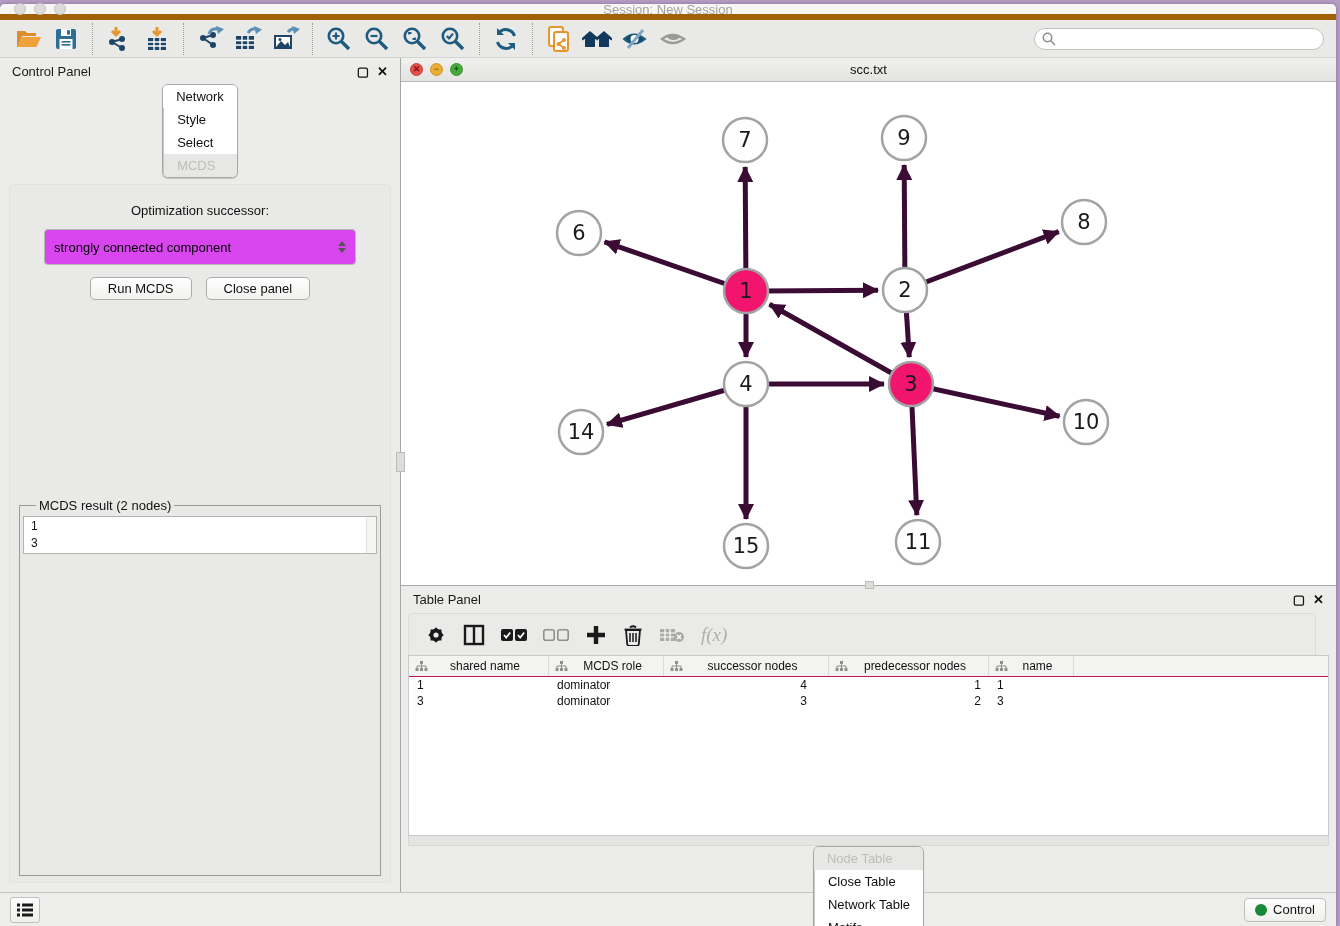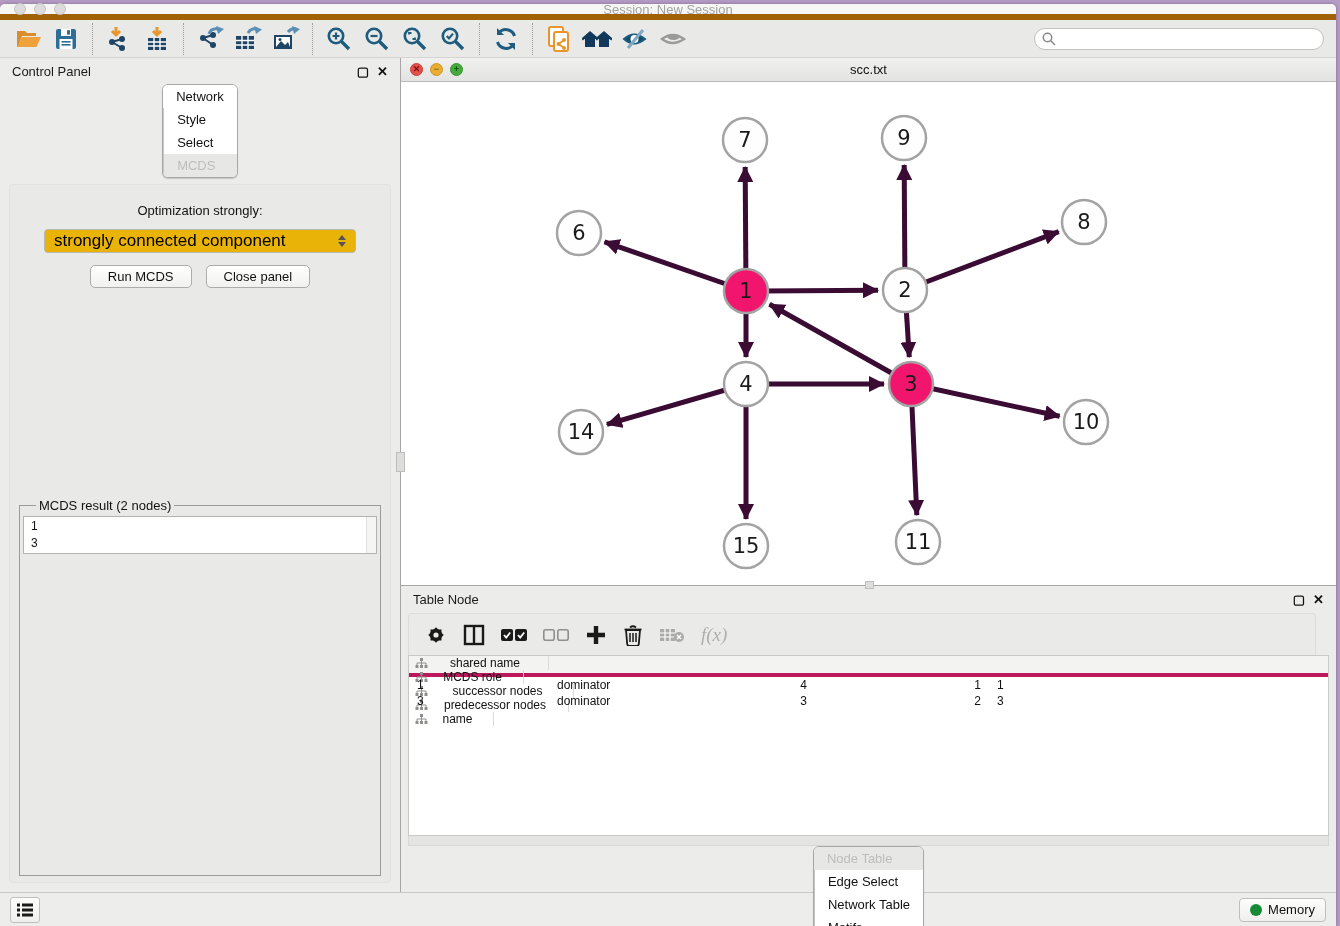--- a/index.html
+++ b/index.html
@@ -38,22 +38,22 @@
   .hicon { cursor:pointer; font-weight:bold; line-height:1; }
   .seg-row { display:flex; justify-content:center; flex:none; }
   .seg { display:inline-flex; border:1px solid #A8A8A8; border-radius:6px; overflow:hidden;
          background:#fff; box-shadow:0 1px 1px rgba(0,0,0,.18);flex-direction:column; }
   .seg .tab { padding:4px 13px; font-size:13px; color:#111; background:#fff; cursor:pointer; border-left:1px solid #C6C6C6; white-space:nowrap; }
   .seg .tab:first-child { border-left:none; }
   .seg .tab.active { background:#E7E7E5; color:#BDBDBB; }
   .cp-content { flex:1; margin:6px 9px 9px 9px; background:#E9E9E7; border:1px solid #E2E2E0; border-radius:4px;
                 display:flex; flex-direction:column; align-items:center; min-height:0; }
   .opt-label { margin-top:18px; font-size:13px; color:#111; }
-  .select-box { margin-top:11px; width:312px; height:24px; background:#eab308; border:1px solid #B6B6B4; border-radius:4px;
-                display:flex; align-items:center; padding:0 9px; font-size:17px; cursor:pointer; }
+  .select-box { margin-top:11px; width:312px; height:36px; background:#d946ef; border:1px solid #B6B6B4; border-radius:4px;
+                display:flex; align-items:center; padding:0 9px; font-size:13px; cursor:pointer; }
   .stepper { margin-left:auto; display:flex; flex-direction:column; gap:2px; }
   .stepper i { width:0; height:0; border-left:4px solid transparent; border-right:4px solid transparent; }
   .stepper .up { border-bottom:5px solid #555; }
   .stepper .dn { border-top:5px solid #555; }
   .btn-row { margin-top:12px; display:flex; gap:14px; }
   .push-btn { height:23px; padding:0 17px; font-size:13px; color:#111; background:linear-gradient(#FFFFFF,#F1F1EF);
               border:1px solid #ACACAA; border-radius:5px; cursor:pointer; font-family:inherit; }
   fieldset.result { margin-top:auto; margin-bottom:6px; width:calc(100% - 18px); height:378px;
                     border:1px solid #9B9B99; background:#E9E9E7; position:relative; padding:3px; }
   fieldset.result legend { font-size:13px; color:#111; padding:0 3px; margin-left:13px; }
@@ -76,21 +76,21 @@
   .h-handle { position:absolute; bottom:-4px; left:50%; width:9px; height:8px; margin-left:-4px;
               background:#DDDDDB; border:1px solid #BDBDBB; z-index:6; }
 
   
   .table-panel { flex:1; display:flex; flex-direction:column; background:#ECECEA; min-height:0; }
   .tp-toolbar { height:42px; flex:none; display:flex; align-items:center; padding:4px 16px; gap:16px;
                 margin:1px 20px 0 7px; background:#EAEAE8; border:1px solid #DCDCDA; border-bottom:none; border-radius:4px 4px 0 0; }
   .tp-tool { display:flex; align-items:center; justify-content:center; cursor:pointer; }
   .fx { font-family:"Liberation Serif",serif; font-style:italic; font-size:19px; color:#AFAFAD; }
   .tp-table { margin:0 7px; background:#fff; border:1px solid #C9C9C7; height:181px; flex:none; overflow:hidden; }
-  .t-head { display:flex; height:21px; background:#F3F3F1; border-bottom:4px solid #be185d;flex-direction:column; }
+  .t-head { display:flex; height:21px; background:#F3F3F1; border-bottom:1px solid #be185d; }
   .th { display:flex; align-items:center; font-size:12px; color:#111; border-right:1px solid #DBDBD9; padding-left:6px; flex:none; }
   .th .lbl { flex:1; text-align:center; padding-right:6px; }
   .t-row { display:flex; height:16px; align-items:center; }
   .td { font-size:12px; color:#111; flex:none; padding-left:8px; white-space:nowrap; }
   .td.r { text-align:right; padding-left:0; }
   .tp-gap { height:10px; flex:none; background:#E4E4E2; margin:0 7px; border:1px solid #D8D8D6; border-top:none; }
   .tp-tabs { flex:1; display:flex; align-items:flex-start; justify-content:center; }
 
   
   .statusbar { height:34px; flex:none; background:#EDEDEB; border-top:1px solid #C7C7C5;
@@ -330,21 +330,21 @@
       </div>
       <div class="seg-row">
         <div class="seg" id="cp-tabs">
             <span class="tab">Network</span>
             <span class="tab">Style</span>
             <span class="tab">Select</span>
             <span class="tab active">MCDS</span>
           </div>
       </div>
       <div class="cp-content">
-        <div class="opt-label">Optimization strongly:</div>
+        <div class="opt-label">Optimization successor:</div>
         <div class="select-box">
           <span>strongly connected component</span>
           <span class="stepper">
               <i class="up"></i>
               <i class="dn"></i>
             </span>
         </div>
         <div class="btn-row">
           <button class="push-btn">Run MCDS</button>
           <button class="push-btn">Close panel</button>
@@ -413,21 +413,21 @@
               <text x="180" y="357" text-anchor="middle" font-size="21" fill="#1A1A1A" font-family="DejaVu Sans, sans-serif">14</text>
               <circle cx="345" cy="464" r="22" fill="#FEFEFE" stroke="#A3A3A3" stroke-width="2.5"></circle>
               <text x="345" y="471" text-anchor="middle" font-size="21" fill="#1A1A1A" font-family="DejaVu Sans, sans-serif">15</text>
             </svg>
           </div>
         <div class="h-handle"></div>
       </div>
 
       <div class="table-panel">
         <div class="panel-header">
-          <span>Table Node</span>
+          <span>Table Panel</span>
           <span class="hicons">
             <span class="hicon">▢</span>
             <span class="hicon">✕</span>
           </span>
         </div>
         <div class="tp-toolbar">
           <span class="tp-tool">
             <span>
                 <svg width="22" height="22" viewBox="0 0 22 22">
                   <rect x="5.5" y="5.5" width="11" height="11" fill="#1A1A1A"></rect>
@@ -570,21 +570,21 @@
                 <div class="td r" style="width: 165px; padding-right: 22px;">3</div>
                 <div class="td r" style="width: 160px; padding-right: 8px;">2</div>
                 <div class="td" style="width: 85px;">3</div>
               </div>
             </div>
         </div>
         <div class="tp-gap"></div>
         <div class="tp-tabs">
           <div class="seg" id="tp-tabs">
               <span class="tab active">Node Table</span>
-              <span class="tab">Edge Select</span>
+              <span class="tab">Close Table</span>
               <span class="tab">Network Table</span>
               <span class="tab">Motifs</span>
             </div>
         </div>
       </div>
     </div>
   </div>
 
   <div class="statusbar">
     <span class="sq-btn">
@@ -596,16 +596,16 @@
               <rect x="1" y="6.5" width="3" height="3"></rect>
               <rect x="6" y="6.5" width="11" height="3"></rect>
               <rect x="1" y="11.5" width="3" height="3"></rect>
               <rect x="6" y="11.5" width="11" height="3"></rect>
             </g>
           </svg>
         </span>
     </span>
     <span class="mem-btn">
       <span class="mem-dot"></span>
-      <span>Memory</span>
+      <span>Control</span>
     </span>
   </div>
 </div>
 
 </body></html>

